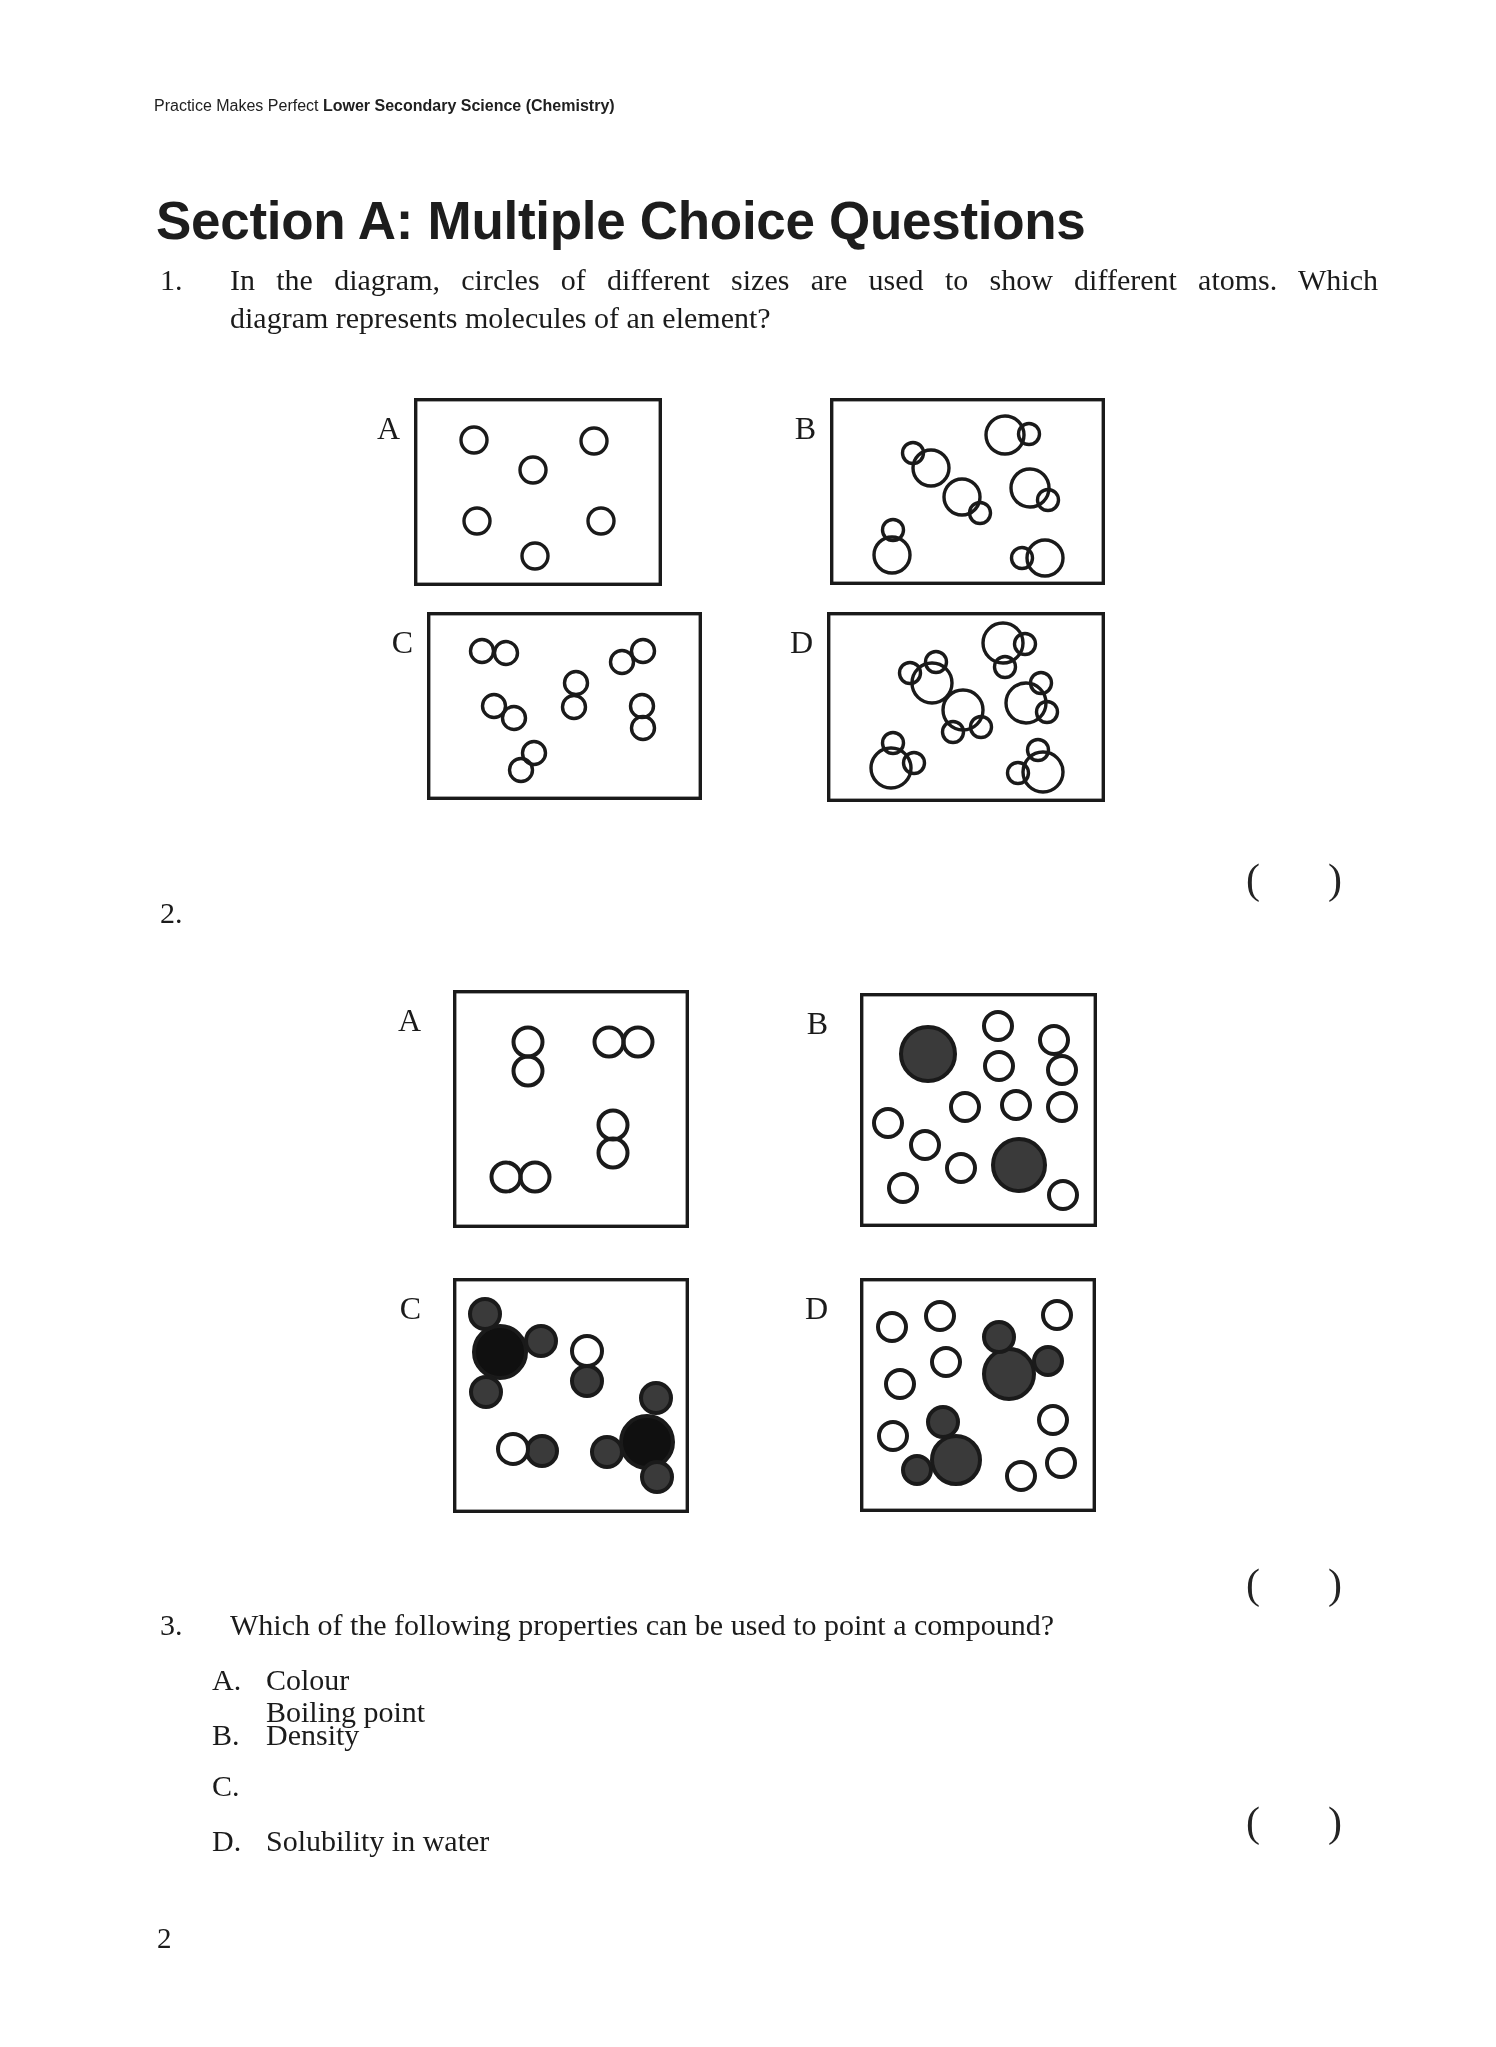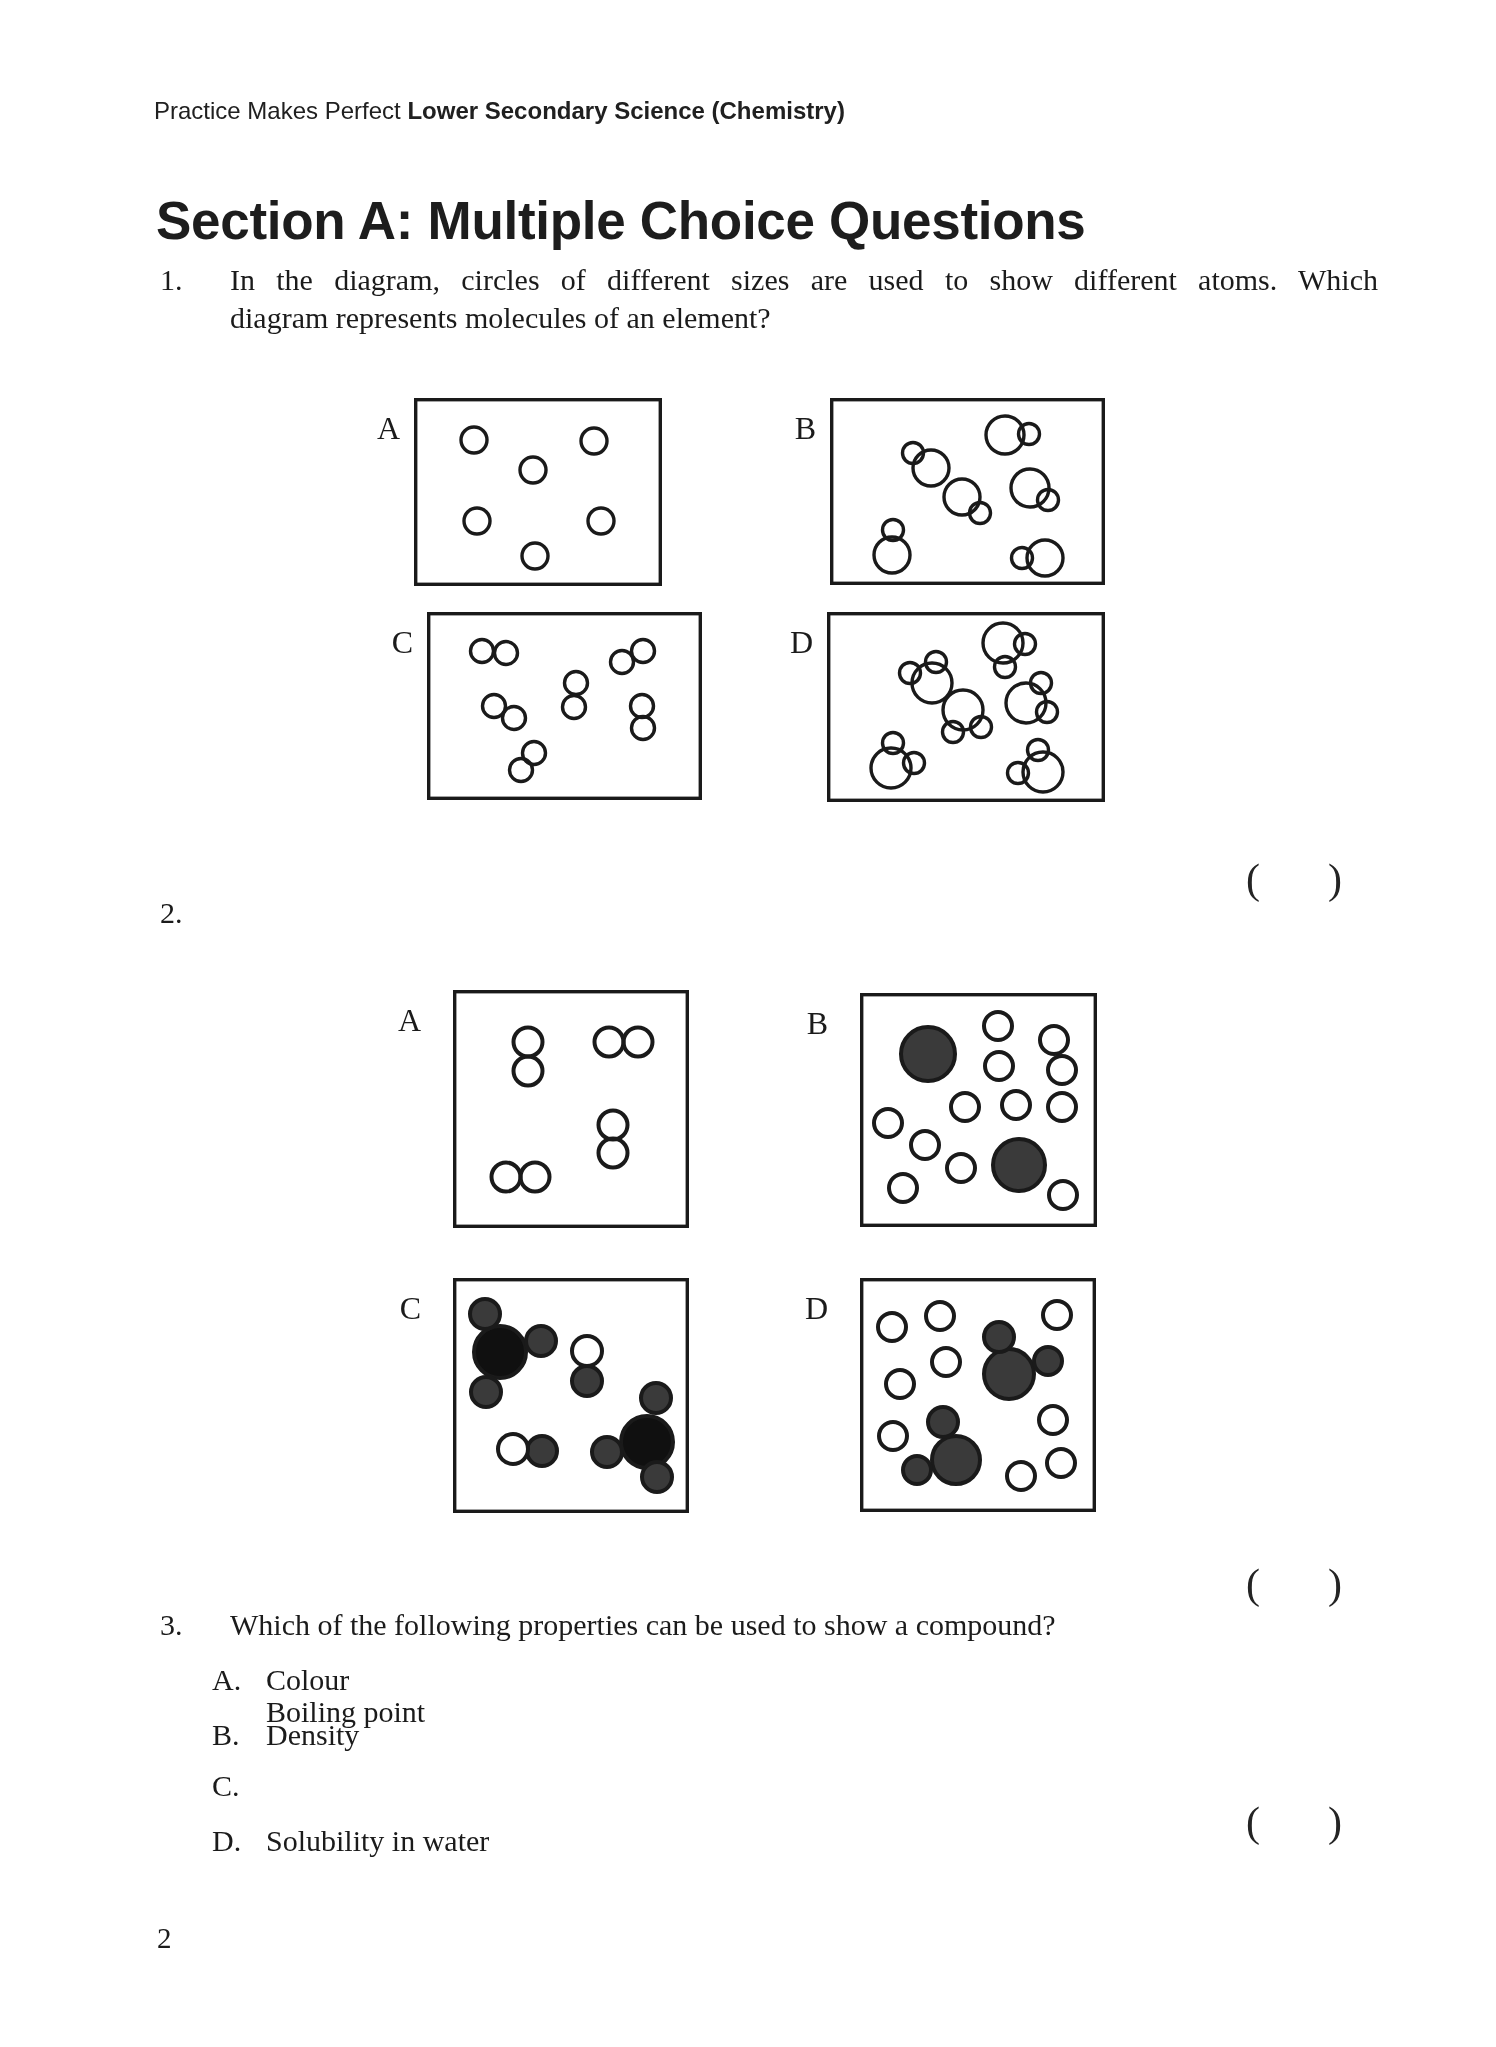--- a/index.html
+++ b/index.html
@@ -8,21 +8,21 @@
     width:1496px;height:2047px;
     margin:0 auto;
     background:#ffffff;
     font-family:"Liberation Serif", serif;
     color:#1b1b1b;
     overflow:hidden;
   }
   .abs{position:absolute;}
   .booklet-header{
     font-family:"Liberation Sans", sans-serif;
-    font-size:24px;
+    font-size:16px;
     left:154px;top:97px;
     white-space:nowrap;
     color:#202020;
   }
   .booklet-header .bold{font-weight:700;}
   .section-heading{
     font-family:"Liberation Sans", sans-serif;
     font-weight:700;
     font-size:53px;
     left:156px;top:190px;
@@ -67,21 +67,21 @@
 
   <div class="abs section-heading">Section A: Multiple Choice Questions</div>
 
   <div class="abs qnum" style="top:263px;">1.</div>
   <div class="abs qline justified" style="top:263px;">In the diagram, circles of different sizes are used to show different atoms. Which</div>
   <div class="abs qline" style="top:301px;">diagram represents molecules of an element?</div>
 
   <div class="abs qnum" style="top:896px;">2.</div>
 
   <div class="abs qnum" style="top:1608px;">3.</div>
-  <div class="abs qline" style="top:1608px;">Which of the following properties can be used to show a compound?</div>
+  <div class="abs qline" style="top:1608px;">Which of the following properties can be used to point a compound?</div>
 
   <div class="abs opt-letter" style="top:1663px;">A.</div>
   <div class="abs opt-text" style="top:1663px;">Colour</div>
   <div class="abs opt-letter" style="top:1718px;">B.</div>
   <div class="abs opt-text" style="top:1718px;">Density</div>
   <div class="abs opt-letter" style="top:1769px;">C.</div>
   <div class="abs opt-text" style="top:1695px;">Boiling point</div>
   <div class="abs opt-letter" style="top:1824px;">D.</div>
   <div class="abs opt-text" style="top:1824px;">Solubility in water</div>
 

